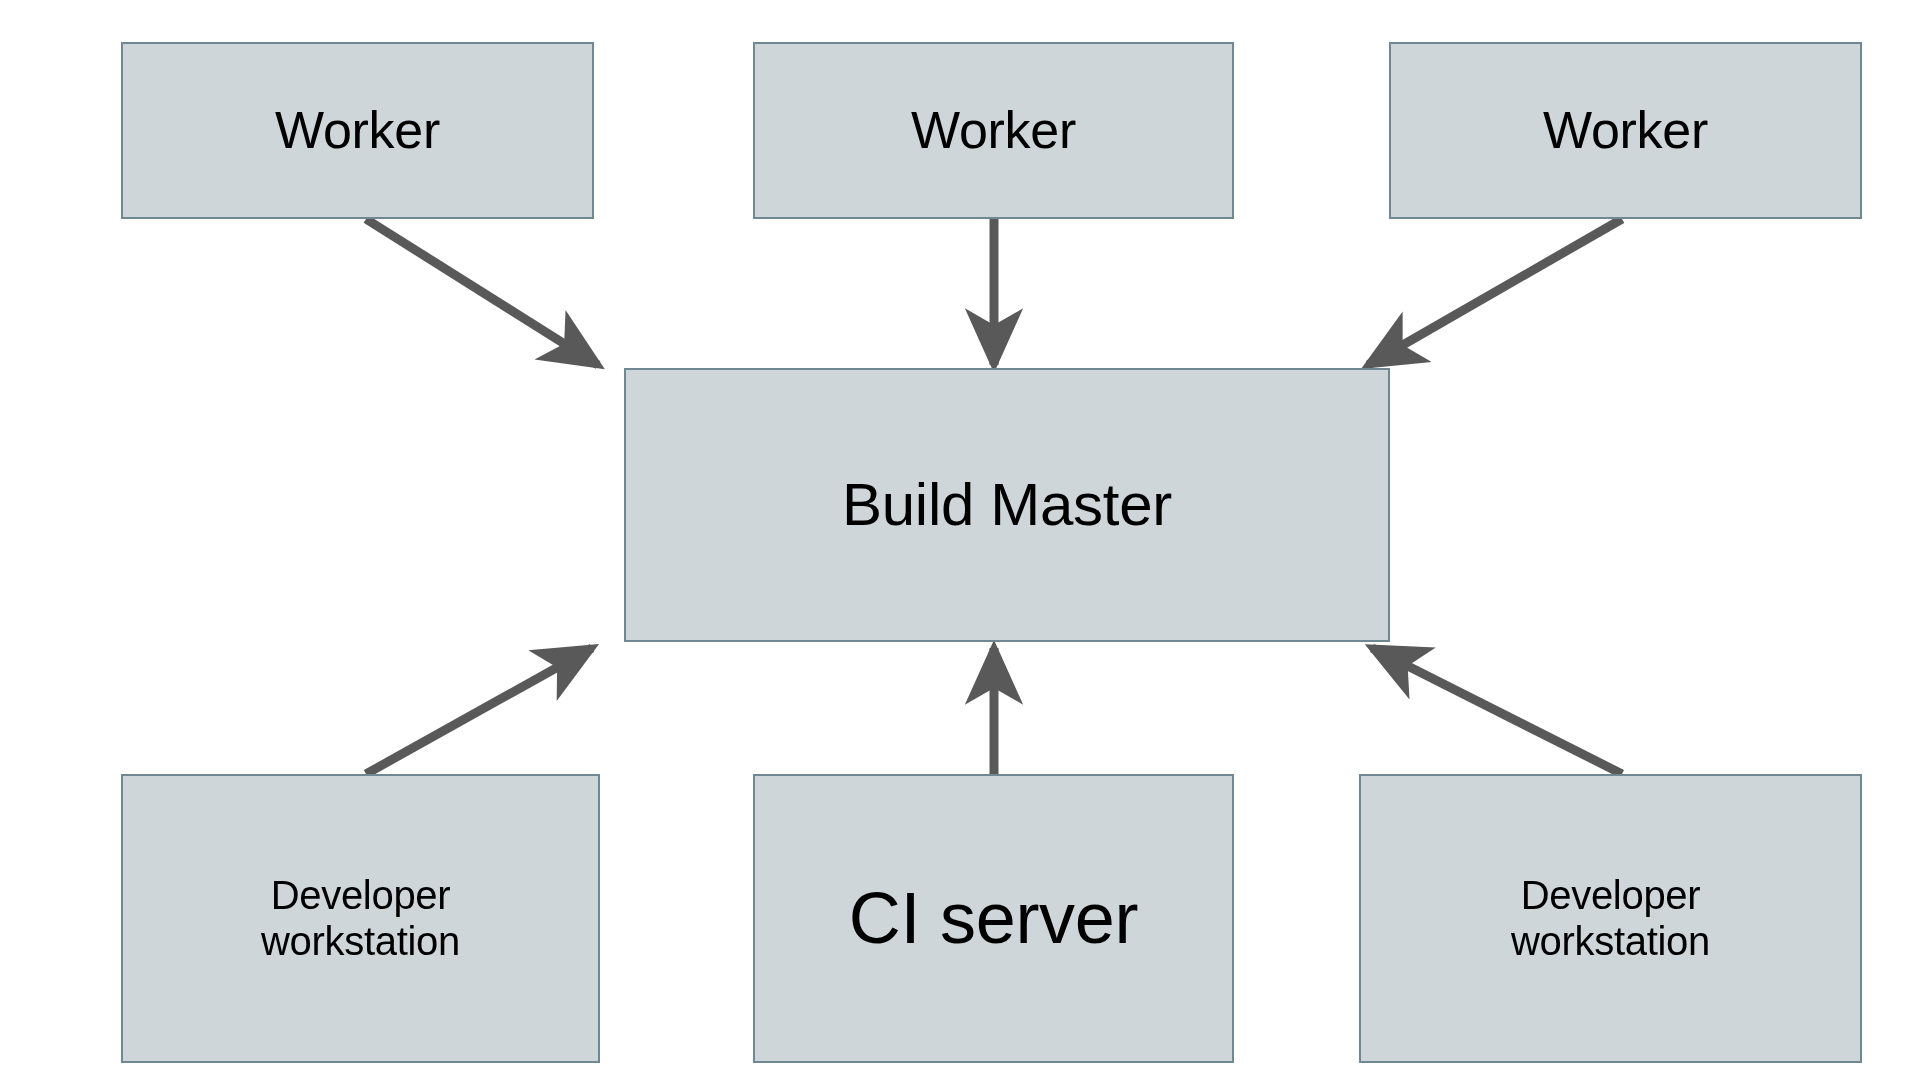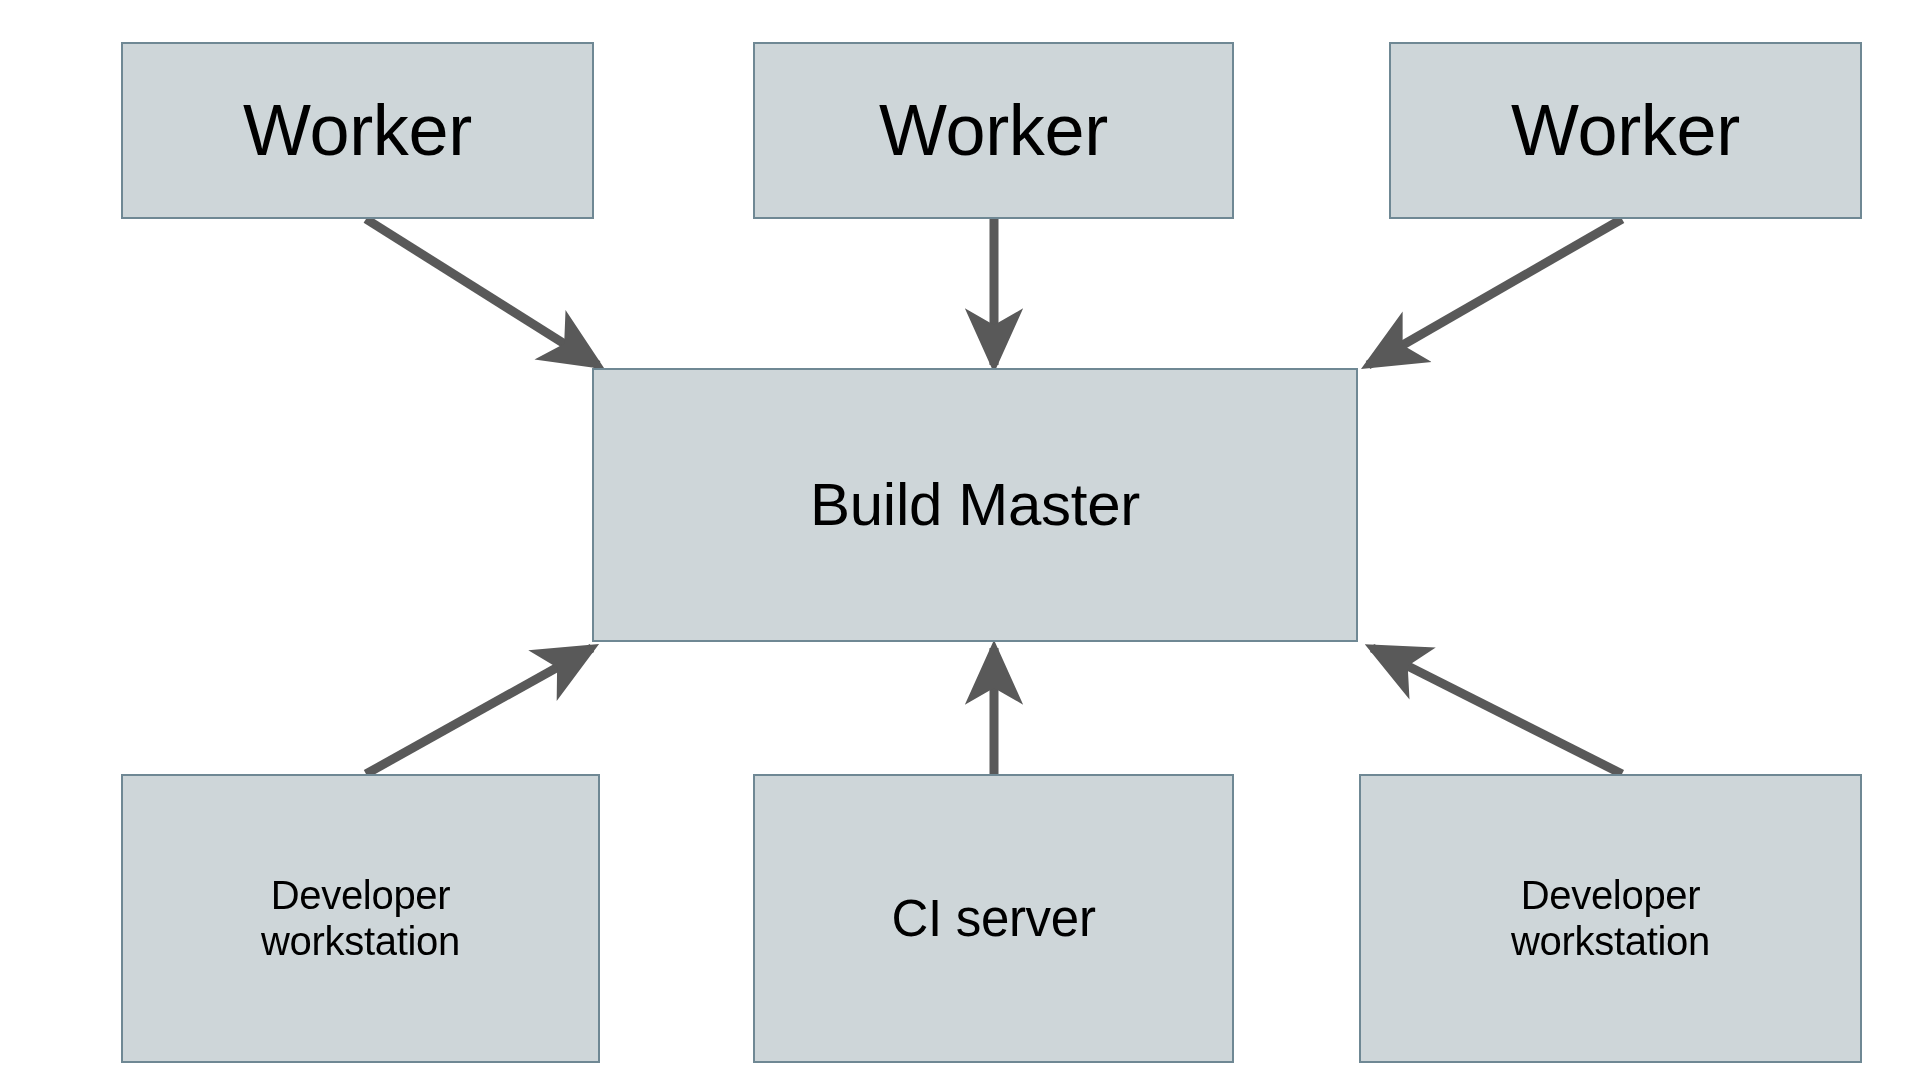--- a/index.html
+++ b/index.html
@@ -38,23 +38,23 @@
     color: #000000;
     z-index: 2;
   }
   .node-label {
     font-family: "Liberation Sans", sans-serif;
     font-weight: 400;
     line-height: 1.13;
     white-space: pre-line;
     letter-spacing: -0.3px;
   }
-  .node.worker   { font-size: 72px; }
-  .node.master   { font-size: 60px; }
-  .node.ci       { font-size: 51px; }
+  .node.worker   { font-size: 52px; }
+  .node.master   { font-size: 60px; margin-left: 32px; }
+  .node.ci       { font-size: 72px; }
   .node.devws    { font-size: 40px; }
 </style>
 </head>
 <body>
 
 <div id="canvas">
 
   <svg id="edges" viewBox="0 0 1910 1090" width="1910" height="1090" xmlns="http://www.w3.org/2000/svg">
     <defs>
       <marker id="arrowhead" viewBox="0 0 12 12" refX="10.5" refY="6" markerWidth="7.2" markerHeight="7.2" orient="auto-start-reverse" markerUnits="strokeWidth">

